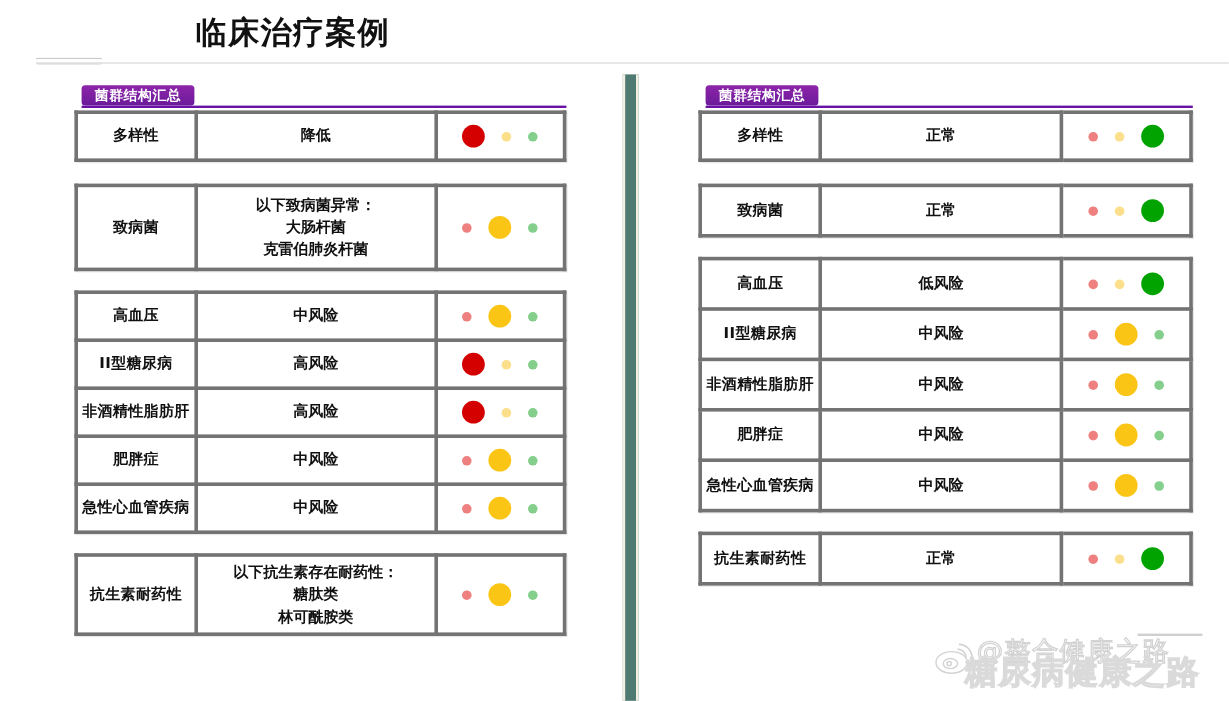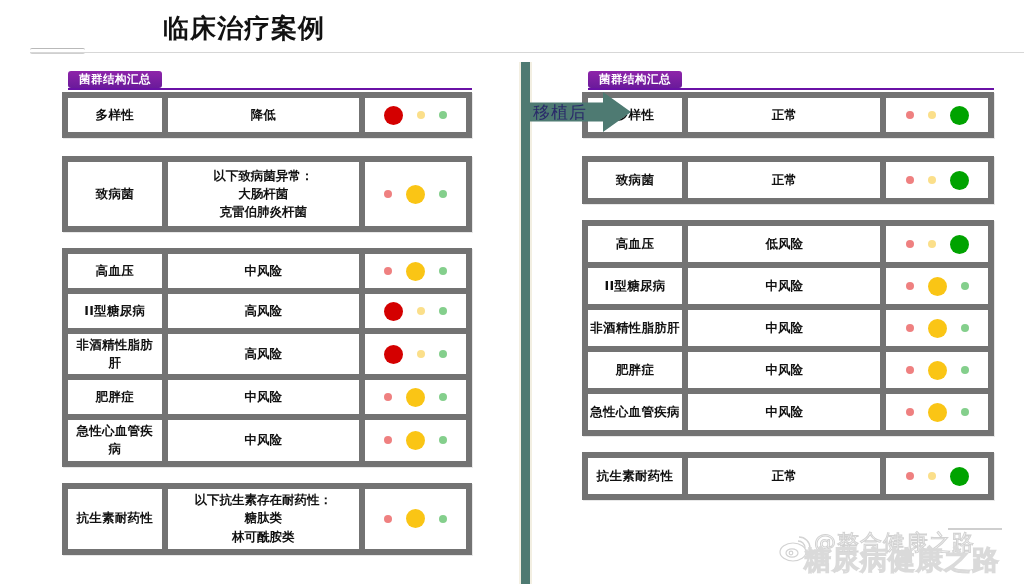--- a/index.html
+++ b/index.html
@@ -46,21 +46,21 @@
     background:#6a11a6;
   }
 
   
   table.grid{
     border-collapse:collapse;width:100%;
     background:#fff;table-layout:fixed;
     box-shadow:1px 1px 0 #e8e8e8;
   }
   table.grid td{
-    border:6px solid #737373;
+    border:3px solid #737373;
     font-size:12.5px;color:#111;
     text-align:center;vertical-align:middle;
     padding:2px 2px;line-height:1.45;
   }
   td.c-name{font-weight:bold;letter-spacing:.3px;}
   td.c-val{font-weight:bold;}
   td.c-dots{padding:0;}
 
   .blk{margin-bottom:0;}
   .gap-a{height:18px;}
@@ -388,23 +388,20 @@
               </td>
             </tr>
           </tbody>
       </table>
     </div>
   </div>
 
   <div class="divider"></div>
 
 
-  <div class="arrow arrow-right">
-    <span class="lbl">移植后</span>
-  </div>
 
   <div class="watermark">
     <svg class="wm-logo" viewBox="0 0 34 28">
       <ellipse cx="15" cy="18" rx="13" ry="9" fill="none" stroke="#d3d3d3" stroke-width="1.2"></ellipse>
       <ellipse cx="14" cy="19" rx="6" ry="4.2" fill="none" stroke="#d3d3d3" stroke-width="1.2"></ellipse>
       <circle cx="13" cy="19" r="1.8" fill="none" stroke="#d3d3d3" stroke-width="1.2"></circle>
       <path d="M20 7 a7 7 0 0 1 7 7" fill="none" stroke="#d3d3d3" stroke-width="1.4"></path>
       <path d="M21 3 a11 11 0 0 1 11 11" fill="none" stroke="#d3d3d3" stroke-width="1.4"></path>
     </svg>
     <div class="wm-dash"></div>

